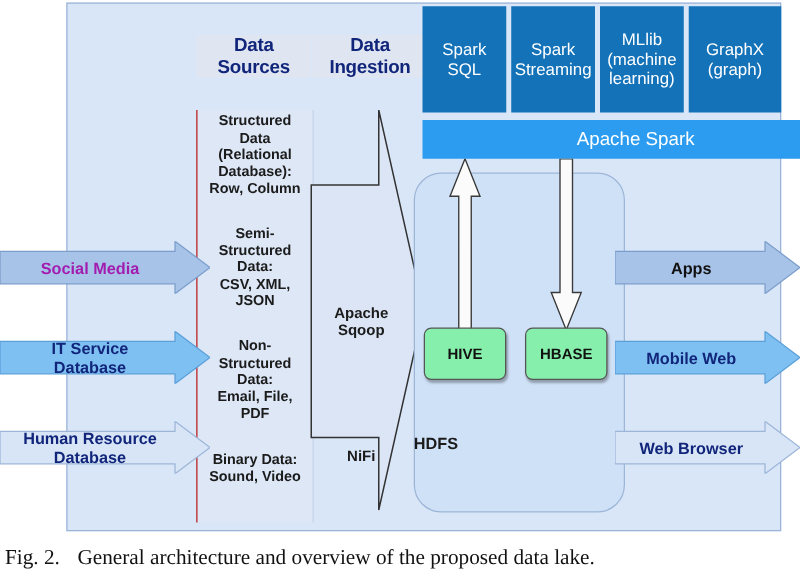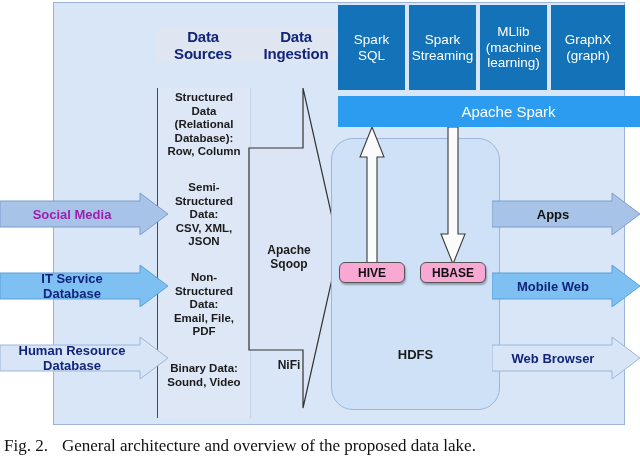--- a/index.html
+++ b/index.html
@@ -141,31 +141,30 @@
     background: #cfe1f7;
     border: 1px solid #9db6d8;
     border-radius: 22px;
     box-sizing: border-box;
   }
   #hdfs-label {
     position: absolute;
     left: 331px;
     top: 347px;
     width: 169px;
-    text-align: center;
     color: #1b1b1b;
     font-weight: bold;
     font-size: 13px;
   }
 
   .store-box {
     position: absolute;
     top: 262px;
-    height: 21px;
-    background: #f9a8d4;
+    height: 42px;
+    background: #86efac;
     border: 1px solid #555555;
     border-radius: 6px;
     box-shadow: 1px 2px 2px rgba(0,0,0,0.30);
     display: flex;
     align-items: center;
     justify-content: center;
     color: #111111;
     font-weight: bold;
     font-size: 12px;
     box-sizing: border-box;

